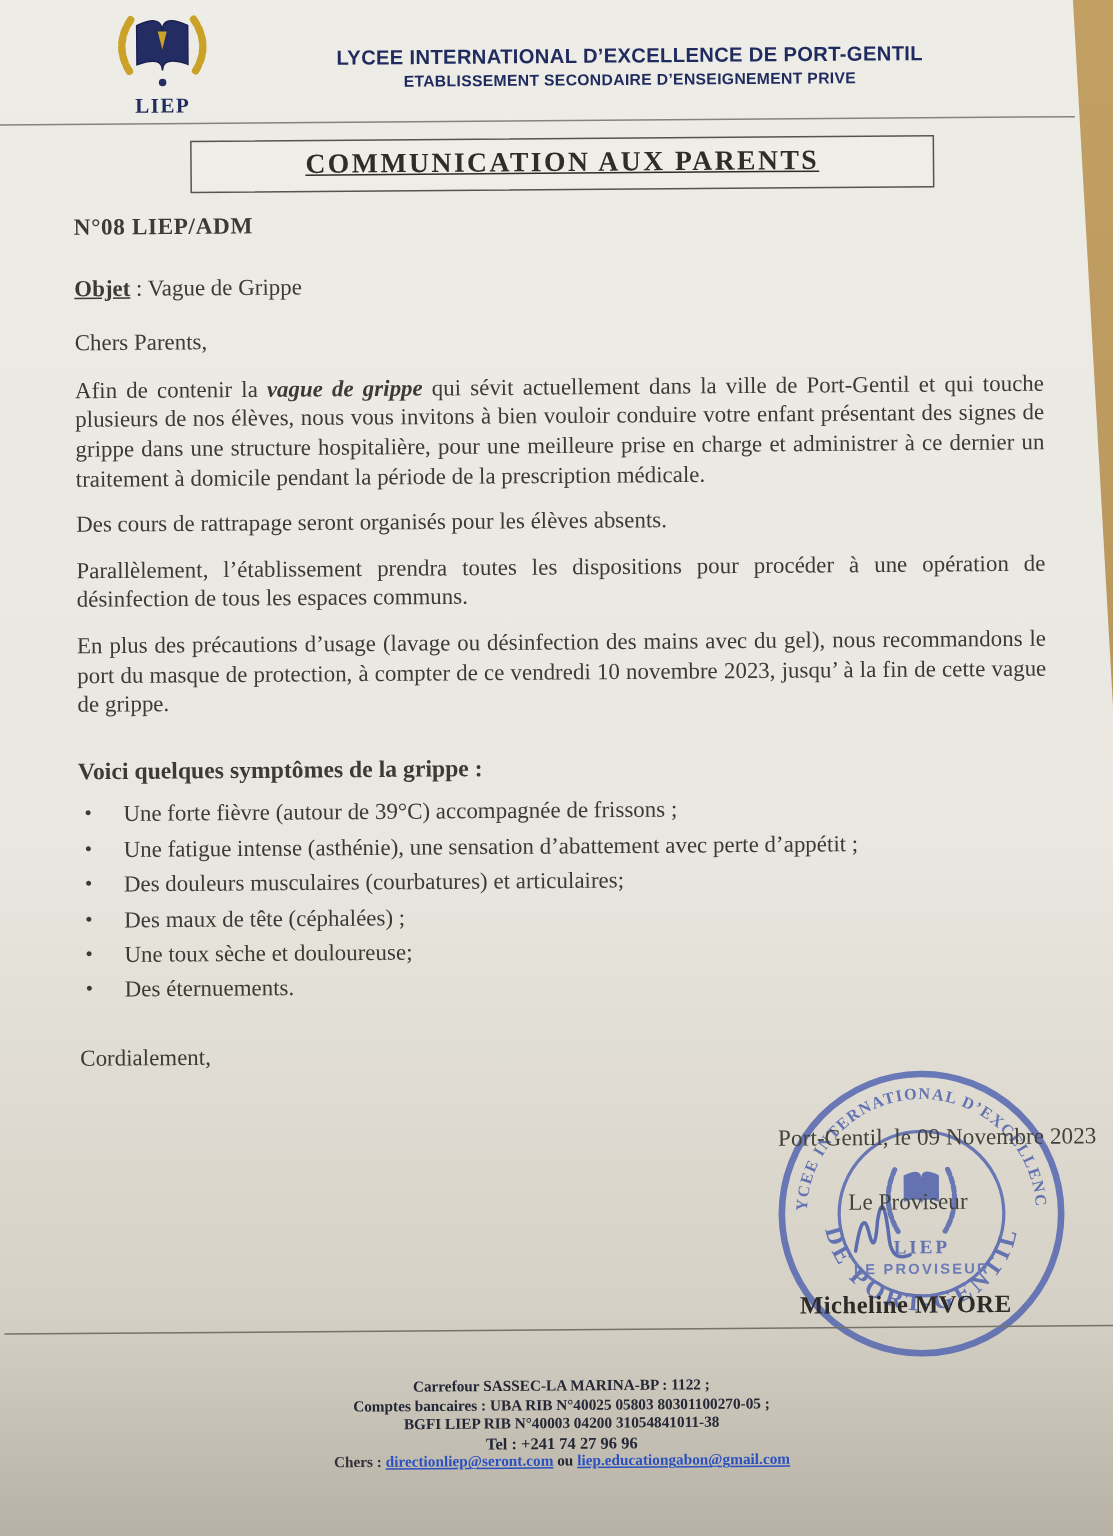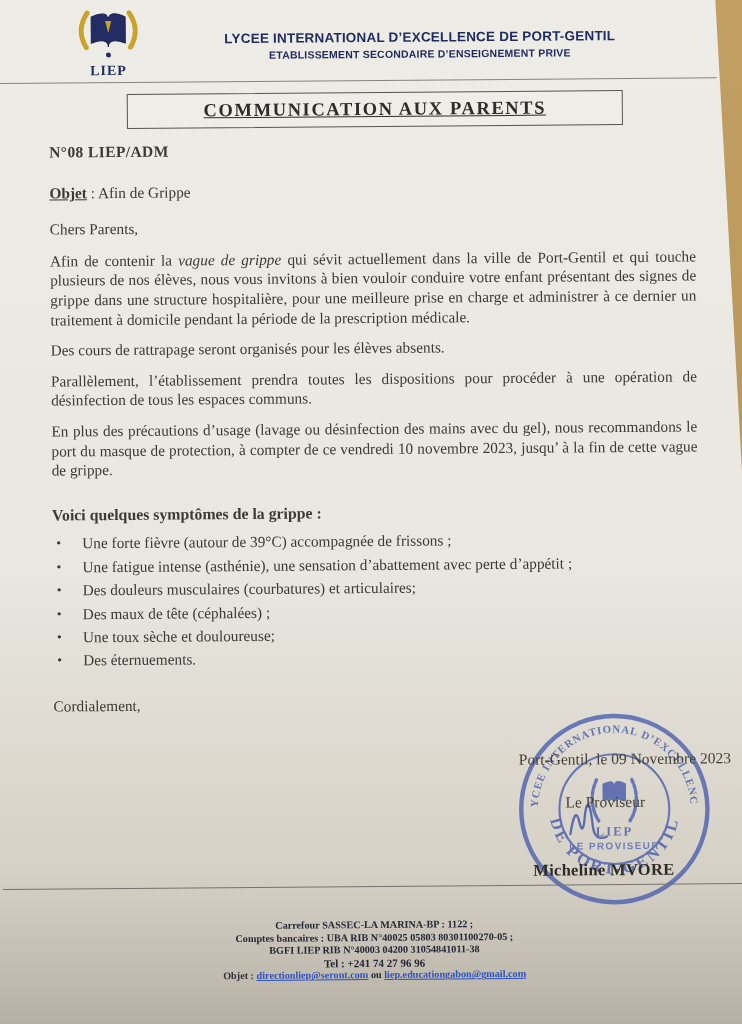--- a/index.html
+++ b/index.html
@@ -30,21 +30,21 @@
     font-weight:bold;letter-spacing:1.6px;color:#2e2d29;text-decoration:underline;}
 
   
   .bodytext{position:absolute;top:140px;left:52px;right:44px;font-size:15.3px;line-height:19.6px;}
   .ref{font-weight:bold;font-size:15.5px;letter-spacing:.4px;}
   .objet{margin-top:21px;}
   .objet .lbl{font-weight:bold;text-decoration:underline;}
   .salut{margin-top:17px;}
   .para{margin-top:11px;text-align:justify;}
   .para.first{margin-top:12px;}
-  .bolditalic{font-weight:normal;font-style:italic;}
+  .bolditalic{font-weight:bold;font-style:italic;}
   .symp-head{margin-top:25px;font-weight:bold;font-size:15.8px;}
   ul.symptoms{margin:7px 0 0 0;padding:0;list-style:none;}
   ul.symptoms li{display:flex;line-height:23.4px;}
   ul.symptoms .bullet{width:26px;text-align:left;padding-left:4px;font-size:14px;}
   .closing{margin-top:24px;}
 
   
   .sigzone{position:absolute;top:735px;left:0;right:0;height:180px;}
   .placedate{position:absolute;top:17px;right:13px;font-size:15.5px;color:#43413a;}
   .role{position:absolute;top:60px;left:538px;width:130px;text-align:center;font-size:15.5px;color:#45433c;}
@@ -82,21 +82,21 @@
     </div>
     <div class="hdr-line"></div>
 
     <div class="titlebox">
       <span>COMMUNICATION AUX PARENTS</span>
     </div>
 
     <div class="bodytext">
       <div class="ref">N°08 LIEP/ADM</div>
 
-      <div class="objet"><span class="lbl">Objet</span><span> : Afin de Grippe</span></div>
+      <div class="objet"><span class="lbl">Objet</span><span> : Vague de Grippe</span></div>
 
       <div class="salut">Chers Parents,</div>
 
       <div class="para first"><span>Afin de contenir la </span><span class="bolditalic">vague de grippe</span><span> qui sévit actuellement dans la ville de Port-Gentil et qui touche plusieurs de nos élèves, nous vous invitons à bien vouloir conduire votre enfant présentant des signes de grippe dans une structure hospitalière, pour une meilleure prise en charge et administrer à ce dernier un traitement à domicile pendant la période de la prescription médicale.</span></div>
 
       <div class="para">Des cours de rattrapage seront organisés pour les élèves absents.</div>
       <div class="para">Parallèlement, l’établissement prendra toutes les dispositions pour procéder à une opération de désinfection de tous les espaces communs.</div>
       <div class="para">En plus des précautions d’usage (lavage ou désinfection des mains avec du gel), nous recommandons le port du masque de protection, à compter de ce vendredi 10 novembre 2023, jusqu’ à la fin de cette vague de grippe.</div>
 
       <div class="symp-head">Voici quelques symptômes de la grippe :</div>
@@ -155,17 +155,17 @@
       <div class="role">Le Proviseur</div>
       <div class="signame">Micheline MVORE</div>
     </div>
 
     <div class="ftr-line"></div>
     <div class="footer">
       <div>Carrefour SASSEC-LA MARINA-BP : 1122 ;</div>
       <div>Comptes bancaires : UBA RIB N°40025 05803 80301100270-05 ;</div>
       <div>BGFI LIEP RIB N°40003 04200 31054841011-38</div>
       <div class="tel">Tel : +241 74 27 96 96</div>
-      <div><span class="maillabel">Objet : </span><a href="#">directionliep@seront.com</a><span> ou </span><a href="#">liep.educationgabon@gmail.com</a></div>
+      <div><span class="maillabel">Chers : </span><a href="#">directionliep@seront.com</a><span> ou </span><a href="#">liep.educationgabon@gmail.com</a></div>
     </div>
 
   </div>
 </div>
 
 </body></html>

